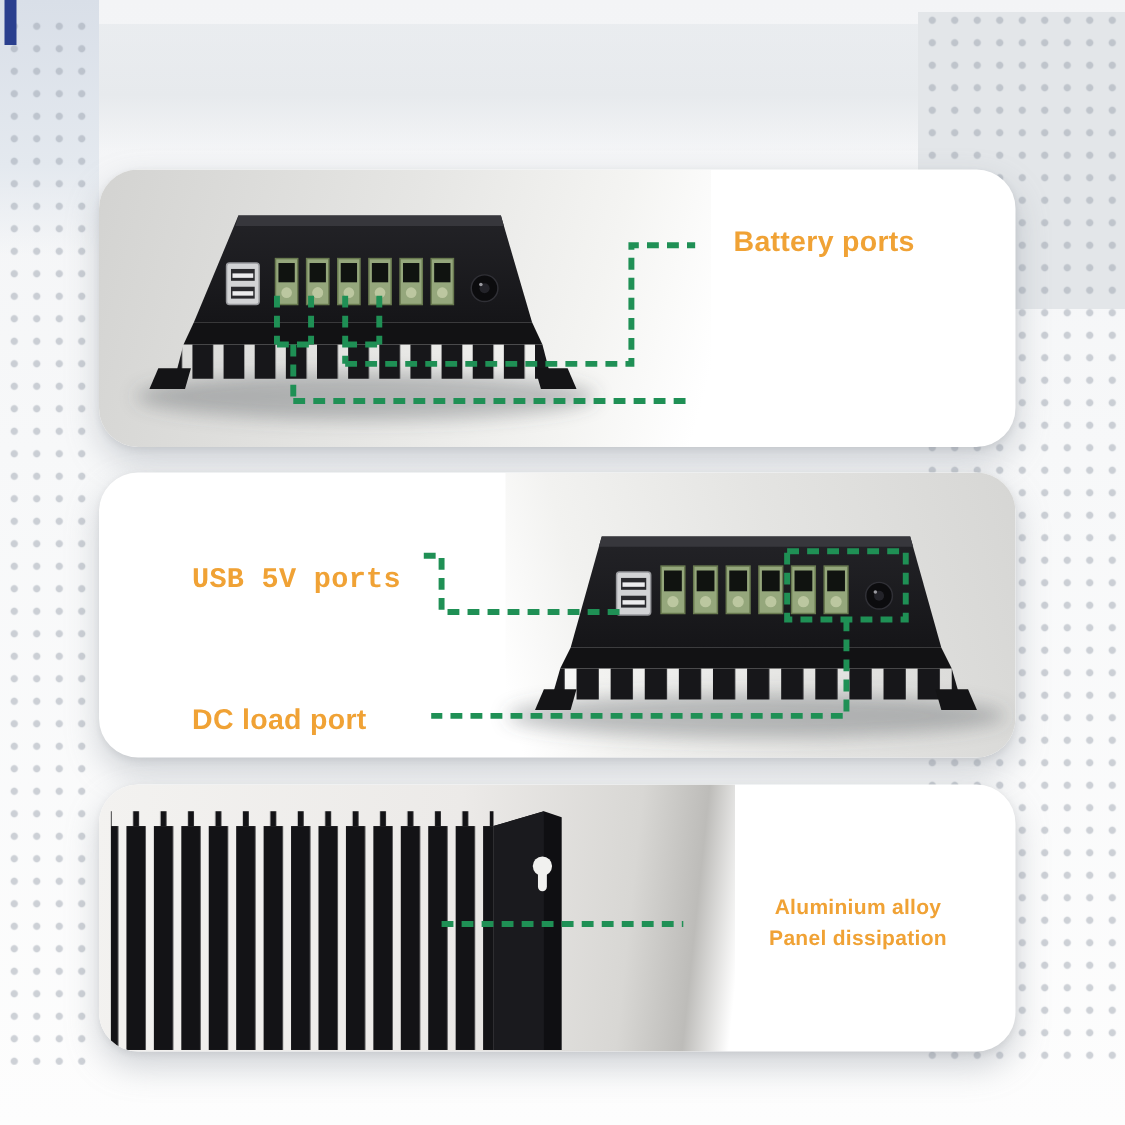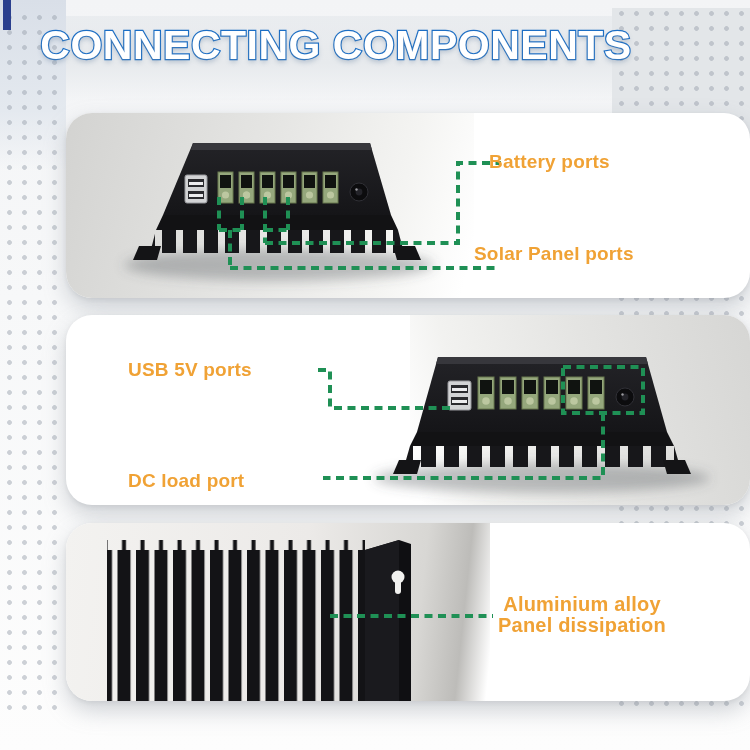--- a/index.html
+++ b/index.html
@@ -23,21 +23,21 @@
   
   .title{
     left:30px;top:22px;width:612px;text-align:center;
     font-size:41px;font-weight:bold;letter-spacing:.5px;color:#fff;
     -webkit-text-stroke:2.4px #1a6ec6;paint-order:stroke fill;
     text-shadow:0 3px 5px rgba(110,135,165,.45);
     white-space:nowrap;
   }
   
   .panel{
-    position:absolute;left:66px;width:684px;background:#fff;border-radius:26px;
+    position:absolute;left:66px;width:611px;background:#fff;border-radius:26px;
     box-shadow:0 10px 22px rgba(138,144,155,.38),0 2px 5px rgba(0,0,0,.08);
     overflow:hidden;
   }
   #panel1{top:113px;height:185px;}
   #panel2{top:315px;height:190px;}
   #panel3{top:523px;height:178px;}
   .photo{position:absolute;top:0;bottom:0;}
   .photo1{left:0;width:408px;
     background:linear-gradient(105deg,#d3d3d1 0%,#e6e6e4 48%,#f4f4f2 78%,rgba(255,255,255,0) 97%);}
   .photo2{right:0;width:340px;
@@ -56,21 +56,20 @@
 
 <div id="stage">
 
   <div class="abs top-band"></div>
   <div class="abs right-gray"></div>
   <div class="abs left-blue"></div>
   <div class="abs dots dots-left"></div>
   <div class="abs dots dots-right"></div>
   <div class="abs corner-mark"></div>
 
-  <div class="abs title">CONNECTING COMPONENTS</div>
 
   <div class="panel" id="panel1">
     <div class="photo photo1"></div>
 
     <svg class="devsvg" viewBox="0 0 618 185">
       <defs>
         <pattern id="fins1" width="21" height="1" patternUnits="userSpaceOnUse">
           <rect width="14" height="1" fill="#17171a"></rect>
         </pattern>
         <linearGradient id="body1" x1="0" y1="0" x2="0" y2="1">
@@ -138,21 +137,20 @@
     <svg class="overlay" viewBox="0 0 618 185">
       <g fill="none" stroke="#1F9055" stroke-width="4" stroke-dasharray="8 5.5">
         <path d="M120,84 V117 M143,84 V117 M120,117 H143 M131,117 V155"></path>
         <path d="M166,84 V130 M189,84 V117 M166,117 H189"></path>
         <path d="M166,130 H359 V50 H402"></path>
         <path d="M131,155 H399"></path>
       </g>
     </svg>
 
     <div class="lbl" style="left:423px;top:38px;">Battery ports</div>
-    <div class="lbl" style="left:408px;top:130px;">Solar Panel ports</div>
   </div>
 
   <div class="panel" id="panel2">
     <div class="photo photo2"></div>
 
     <svg class="devsvg" viewBox="0 0 618 190">
       <defs>
         <pattern id="fins2" width="23" height="1" patternUnits="userSpaceOnUse">
           <rect width="15" height="1" fill="#17171a"></rect>
         </pattern>
@@ -218,21 +216,21 @@
     </svg>
 
     <svg class="overlay" viewBox="0 0 618 190">
       <g fill="none" stroke="#1F9055" stroke-width="4" stroke-dasharray="8 5.5">
         <path d="M219,55 H231 V93 H352"></path>
         <rect x="464" y="52" width="80" height="46"></rect>
         <path d="M504,98 V163 H224"></path>
       </g>
     </svg>
 
-    <div class="lbl" style="left:62px;top:44px;">USB 5V ports</div>
+    <div class="lbl" style="left:62px;top:60px;font-family:Liberation Mono, monospace;">USB 5V ports</div>
     <div class="lbl" style="left:62px;top:155px;">DC load port</div>
   </div>
 
   <div class="panel" id="panel3">
     <div class="photo photo3"></div>
 
     <svg class="devsvg" viewBox="0 0 618 178">
       <defs>
         <pattern id="fins3" width="18.5" height="1" patternUnits="userSpaceOnUse">
           <rect width="13" height="1" fill="#131316"></rect>
@@ -250,19 +248,19 @@
         <rect x="296" y="54" width="6" height="17" rx="3" fill="#f1f1ef"></rect>
       </g>
     </svg>
 
     <svg class="overlay" viewBox="0 0 618 178">
       <g fill="none" stroke="#1F9055" stroke-width="4" stroke-dasharray="8 5.5">
         <path d="M231,93 H394"></path>
       </g>
     </svg>
 
-    <div class="lbl lbl2" style="left:398px;top:71px;width:236px;font-size:20px;">
+    <div class="lbl lbl2" style="left:388px;top:71px;width:236px;font-size:14px;">
       <div>Aluminium alloy</div>
       <div>Panel dissipation</div>
     </div>
   </div>
 
 </div>
 
 </body></html>

